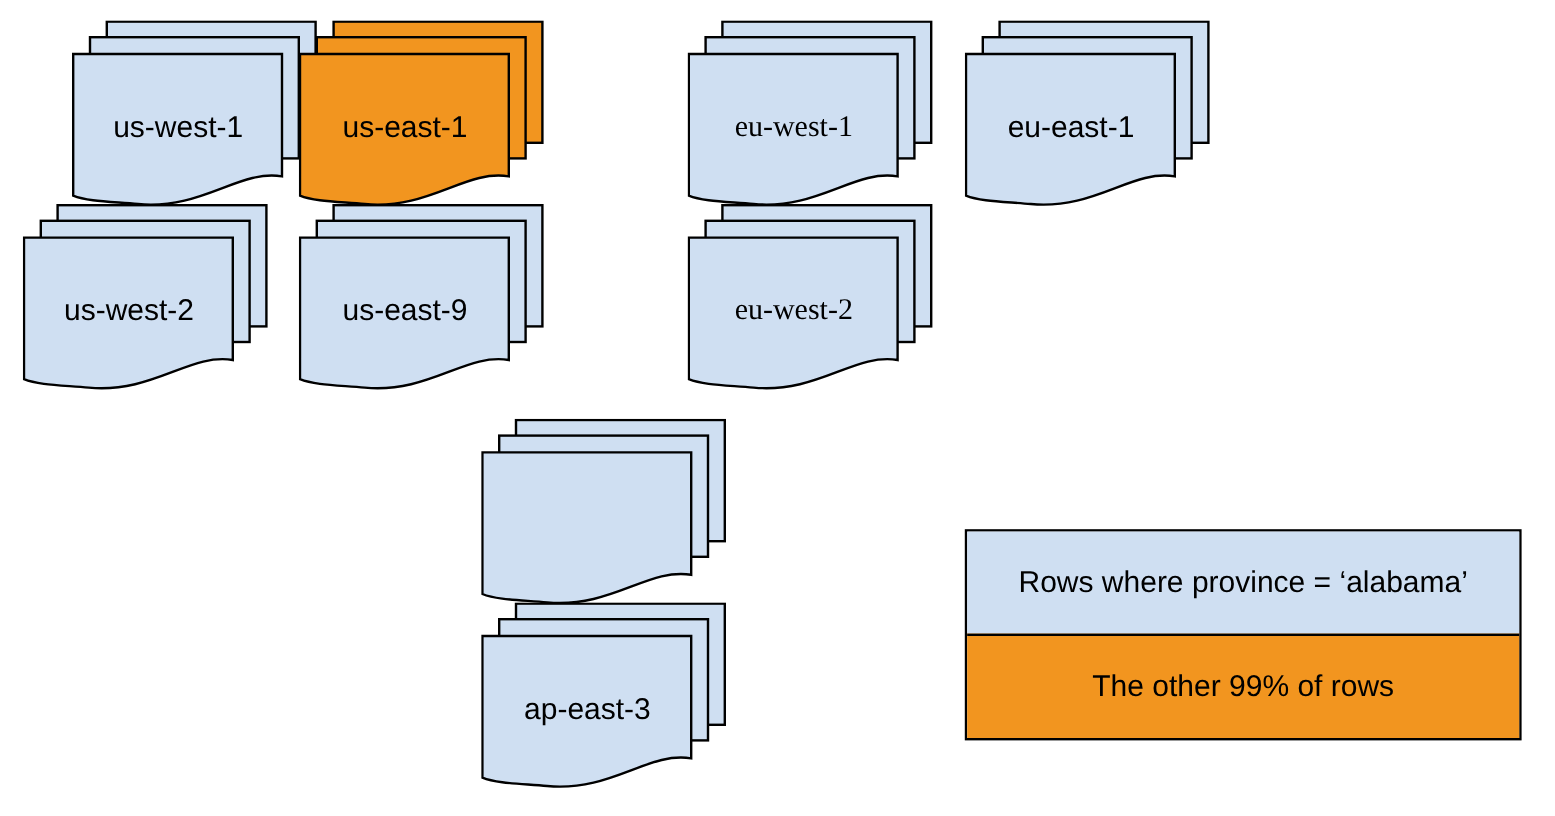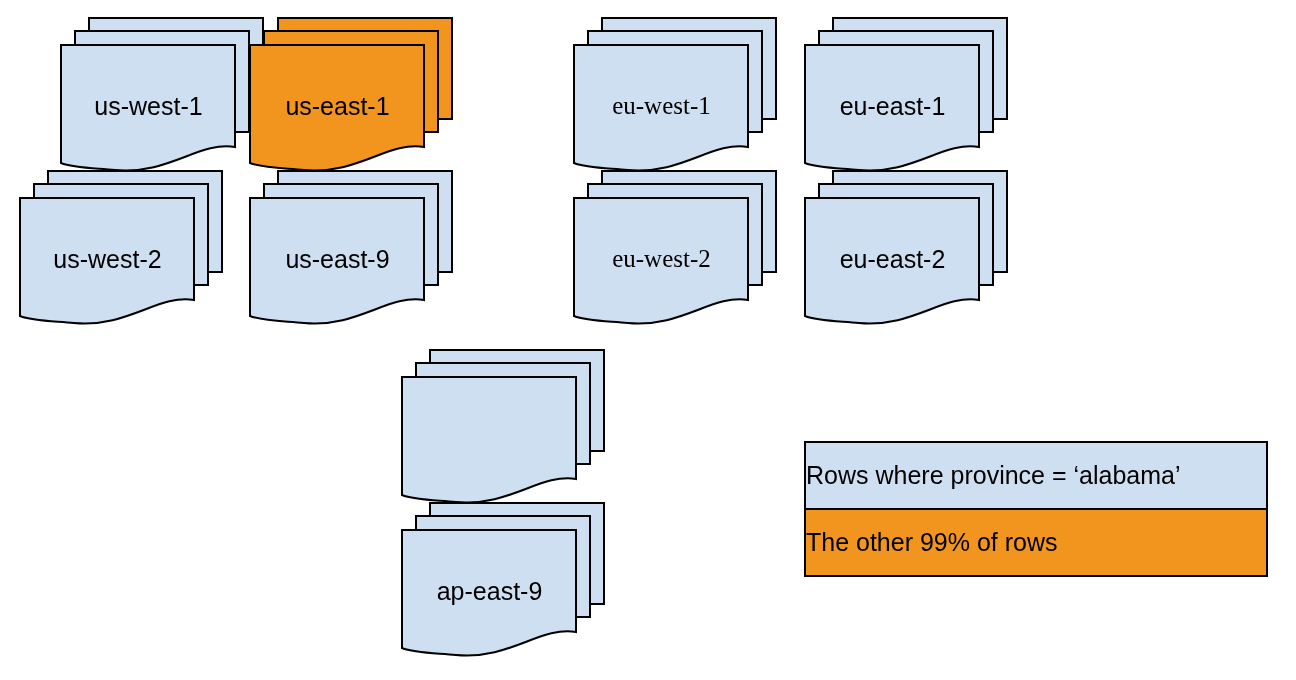--- a/index.html
+++ b/index.html
@@ -54,23 +54,24 @@
   .pos-r4c1 { left: 401px; top: 502px; }
 
   .legend {
     position: absolute;
     left: 804px;
     top: 441px;
     width: 460px;
     border: 2px solid var(--outline, #000000);
   }
   .legend-row {
-    height: 65px;
+    height: 85px;
     display: flex;
     align-items: center;
+    justify-content: center;
     font-size: 25px;
     color: #000000;
   }
   .legend-row + .legend-row {
     border-top: 2px solid var(--outline, #000000);
   }
   .legend-row.blue   { background: var(--partition-fill, #cfdff2); }
   .legend-row.orange { background: var(--hot-partition-fill, #f2951f); }
 </style>
 </head>
@@ -134,44 +135,36 @@
 
   <div class="stack pos-r2c3">
     <svg width="205" height="158" viewBox="0 0 205 158">
       <rect class="sheet" x="29" y="1" width="174" height="101"></rect>
       <rect class="sheet" x="15" y="14" width="174" height="101"></rect>
       <path class="sheet" transform="translate(1,28)" d="M0 0 H174 V102 C138 96 108 130 54 125 C32 123 12 123 0 118 Z"></path>
     </svg>
     <div class="stack-label">eu-west-2</div>
   </div>
 
-  <div class="stack pos-r2c4">
-    <svg width="205" height="158" viewBox="0 0 205 158">
-      <rect class="sheet" x="29" y="1" width="174" height="101"></rect>
-      <rect class="sheet" x="15" y="14" width="174" height="101"></rect>
-      <path class="sheet" transform="translate(1,28)" d="M0 0 H174 V102 C138 96 108 130 54 125 C32 123 12 123 0 118 Z"></path>
-    </svg>
-    <div class="stack-label">eu-east-2</div>
-  </div>
 
   <div class="stack pos-r3c1">
     <svg width="205" height="158" viewBox="0 0 205 158">
       <rect class="sheet" x="29" y="1" width="174" height="101"></rect>
       <rect class="sheet" x="15" y="14" width="174" height="101"></rect>
       <path class="sheet" transform="translate(1,28)" d="M0 0 H174 V102 C138 96 108 130 54 125 C32 123 12 123 0 118 Z"></path>
     </svg>
   </div>
 
   <div class="stack pos-r4c1">
     <svg width="205" height="158" viewBox="0 0 205 158">
       <rect class="sheet" x="29" y="1" width="174" height="101"></rect>
       <rect class="sheet" x="15" y="14" width="174" height="101"></rect>
       <path class="sheet" transform="translate(1,28)" d="M0 0 H174 V102 C138 96 108 130 54 125 C32 123 12 123 0 118 Z"></path>
     </svg>
-    <div class="stack-label">ap-east-9</div>
+    <div class="stack-label">ap-east-3</div>
   </div>
 
   <div class="legend">
     <div class="legend-row blue">
       <span>Rows where province = ‘alabama’</span>
     </div>
     <div class="legend-row orange">
       <span>The other 99% of rows</span>
     </div>
   </div>

